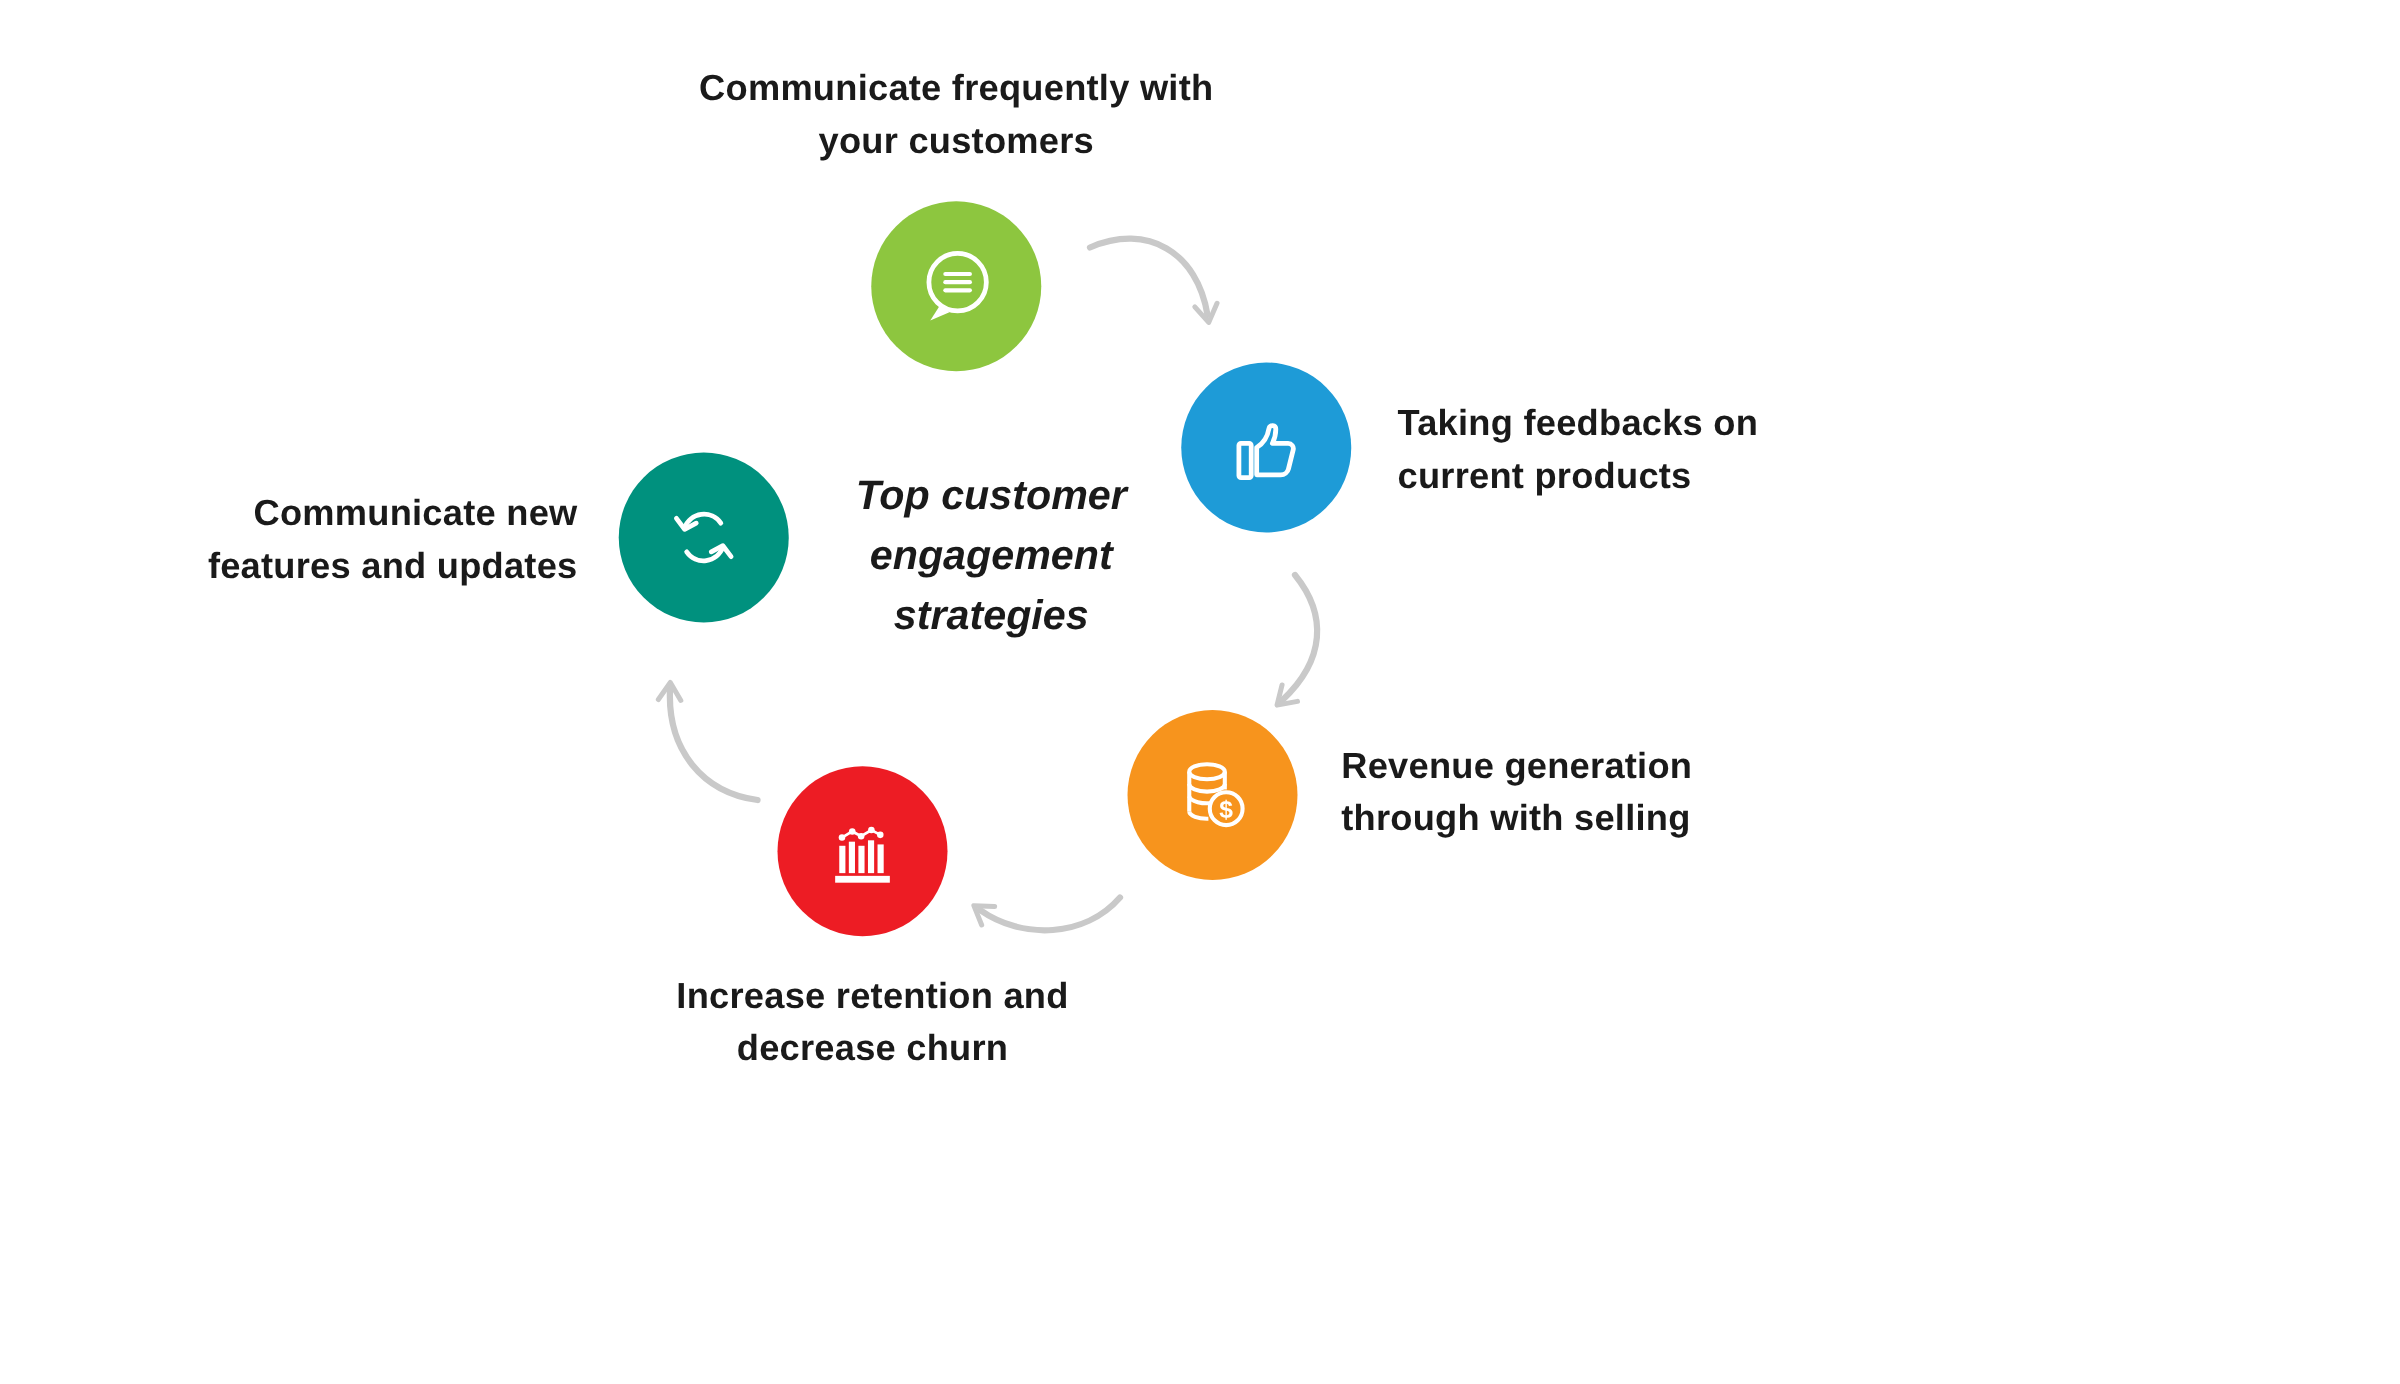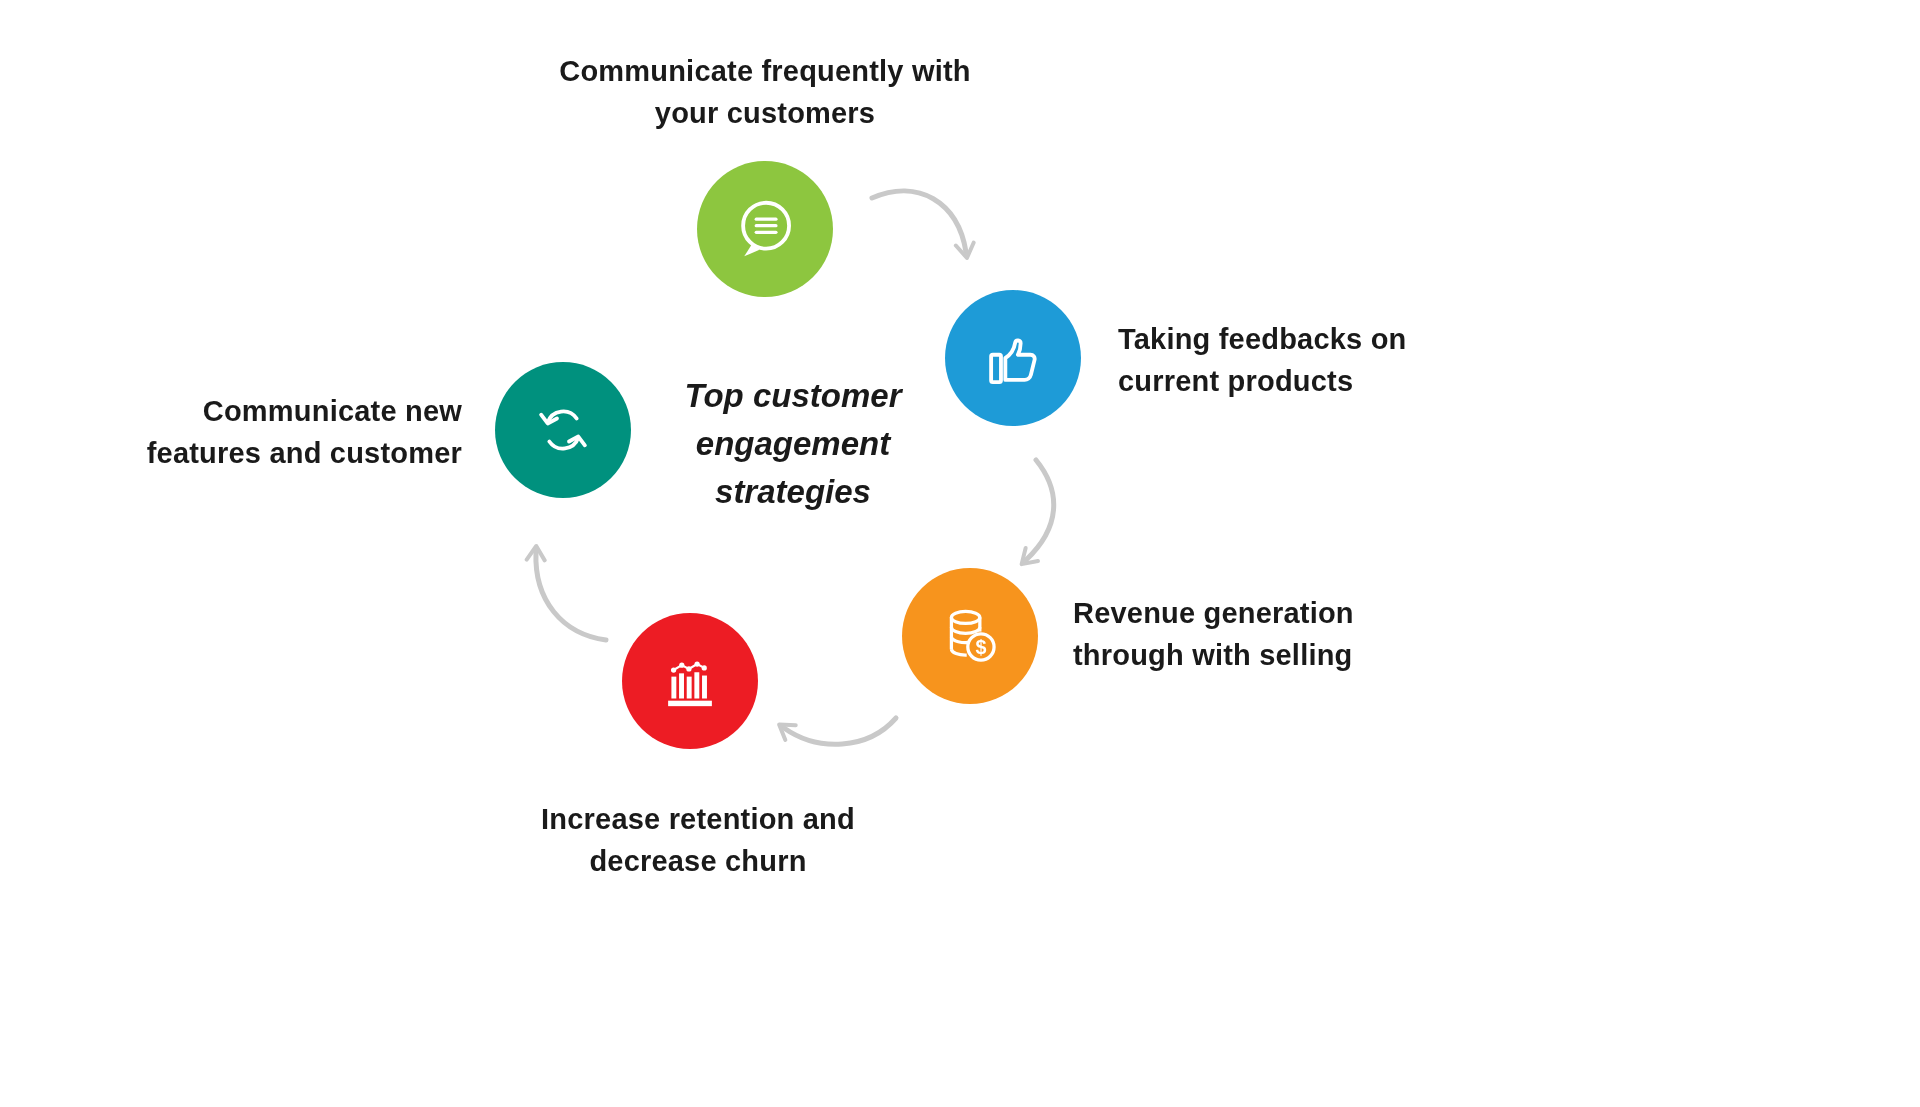--- a/index.html
+++ b/index.html
@@ -29,21 +29,21 @@
     left:658px;top:372px;width:270px;
     text-align:center;
     font-size:33px;
     font-weight:700;
     line-height:48px;
     font-style:italic;
   }
   .label-top   {left:545px;  top:50px;  width:440px; text-align:center;}
   .label-right1{left:1118px; top:318px; width:330px; text-align:left;}
   .label-right2{left:1073px; top:592px; width:345px; text-align:left;}
-  .label-bottom{left:498px;  top:776px; width:400px; text-align:center;margin-top:22px;}
+  .label-bottom{left:498px;  top:776px; width:400px; text-align:center;}
   .label-left  {left:132px;  top:390px; width:330px; text-align:right;}
   .circle-green {left:697px; top:161px;}
   .circle-blue  {left:945px; top:290px;}
   .circle-orange{left:902px; top:568px;}
   .circle-red   {left:622px; top:613px;}
   .circle-teal  {left:495px; top:362px;}
   .arrows-layer{
     position:absolute;left:0;top:0;width:1920px;height:1107px;
     pointer-events:none;
   }
@@ -121,15 +121,15 @@
       <polyline points="12,18 18,26 26.5,21.5" fill="none" stroke="#ffffff" stroke-width="3.5" stroke-linecap="round" stroke-linejoin="round"></polyline>
       <path d="M 19.5 42.5 A 15 15 0 0 0 46 39" fill="none" stroke="#ffffff" stroke-width="3.5" stroke-linecap="round"></path>
       <polyline points="52,46 46,38 37.5,42.5" fill="none" stroke="#ffffff" stroke-width="3.5" stroke-linecap="round" stroke-linejoin="round"></polyline>
     </svg>
   </div>
 
   <div class="node-label label-right1">Taking feedbacks on current products</div>
   <div class="node-label label-top">Communicate frequently with your customers</div>
   <div class="node-label label-right2">Revenue generation through with selling</div>
   <div class="node-label label-bottom">Increase retention and decrease churn</div>
-  <div class="node-label label-left">Communicate new features and customer</div>
+  <div class="node-label label-left">Communicate new features and updates</div>
 
 </div>
 
 </body></html>

